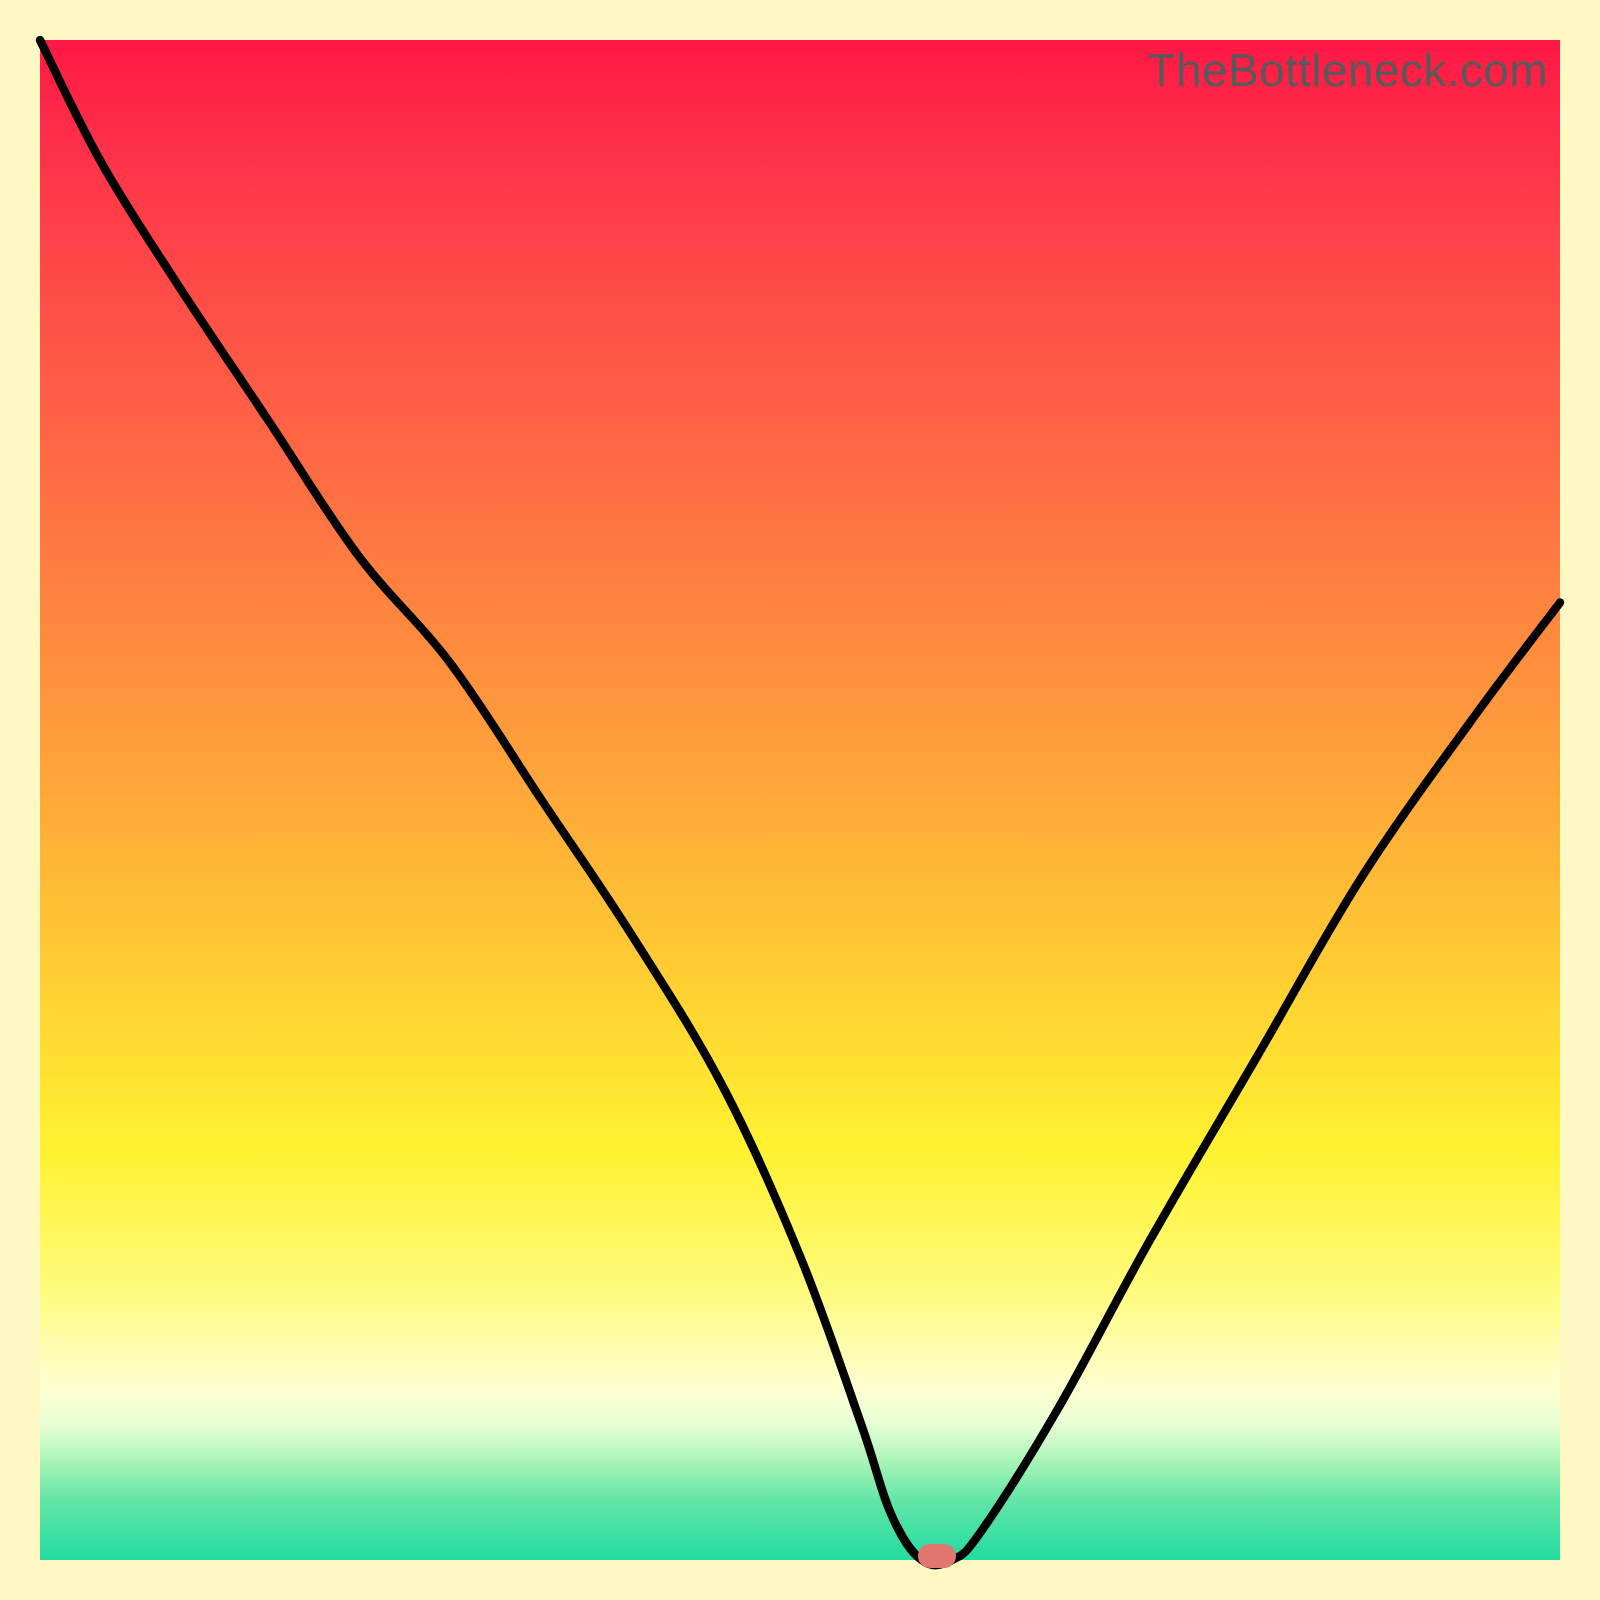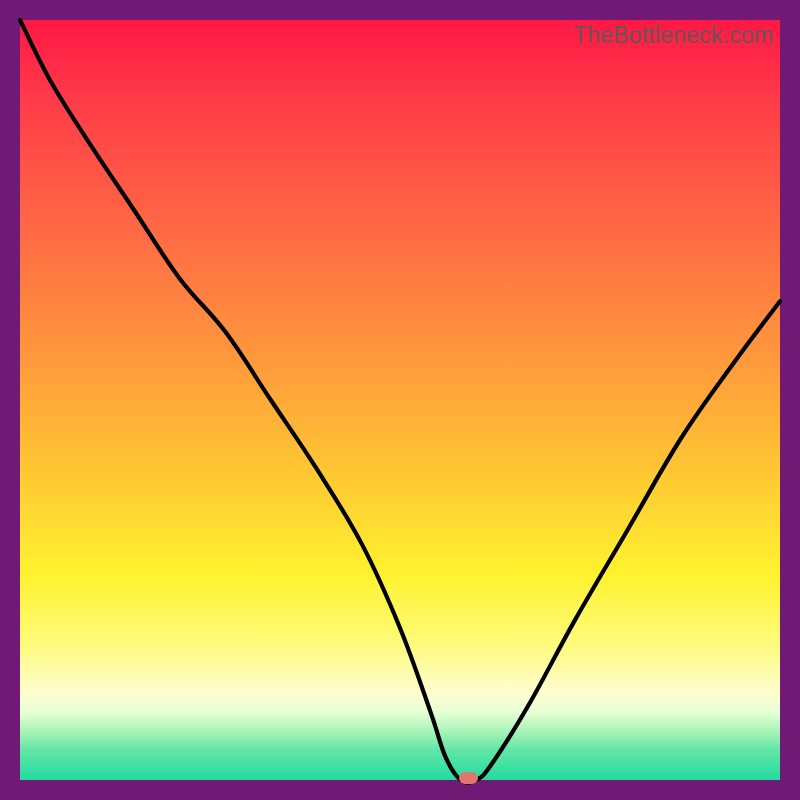--- a/index.html
+++ b/index.html
@@ -8,21 +8,21 @@
     width: 800px;
     height: 800px;
     background: #000;
     font-family: Arial, Helvetica, sans-serif;
     overflow: hidden;
   }
   .stage {
     position: relative;
     width: 800px;
     height: 800px;
-    background: #701a75;
+    background: #fef9c3;
   }
   .plot-area {
     position: absolute;
     left: 20px;
     top: 20px;
     width: 760px;
     height: 760px;
     
     background: linear-gradient(
       to bottom,

